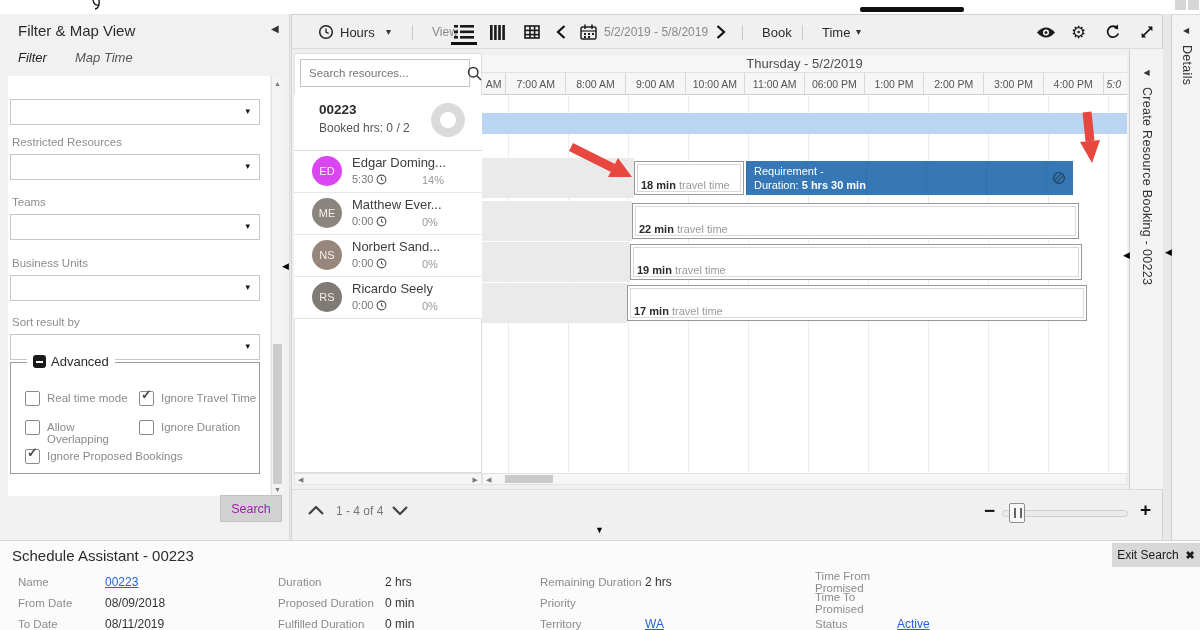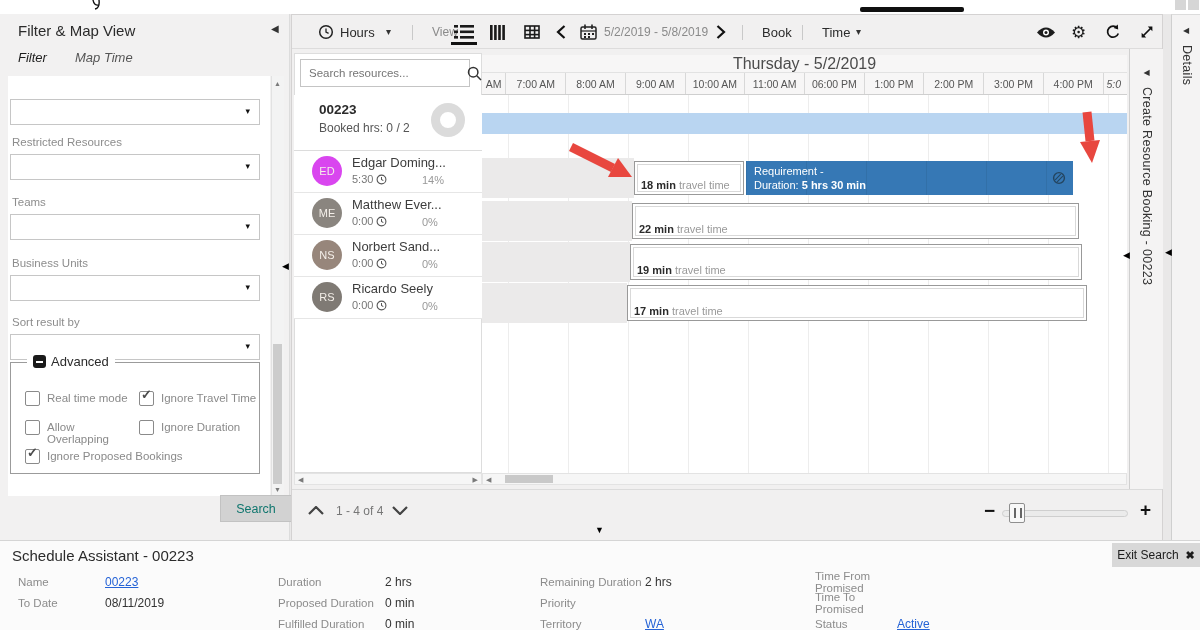--- a/index.html
+++ b/index.html
@@ -27,22 +27,22 @@
   #adv-legend{position:absolute;left:16px;top:-9px;background:#fff;padding:0 6px;display:flex;align-items:center;gap:5px;font-size:13px;color:#2b2b2b;}
   #adv-minus{width:13px;height:13px;background:#1a1a1a;border-radius:3px;position:relative;}
   #adv-minus::after{content:"";position:absolute;left:3px;top:6px;width:7px;height:2px;background:#fff;}
   .cb-item{display:flex;align-items:flex-start;gap:7px;}
   .cb{width:13px;height:13px;border:1px solid #8a8a8a;border-radius:2px;background:#fff;position:relative;flex:none;}
   .cb.checked::after{content:"✓";position:absolute;left:1px;top:-5px;font-size:13px;font-weight:bold;color:#4c4c4c;}
   .cb-label{font-size:11.5px;color:#8a8a8a;padding-top:1px;}
   #fp-scroll{left:271px;top:62px;width:13px;height:420px;background:#f3f3f3;border-left:1px solid #e2e2e2;}
   #fp-thumb{left:273px;top:330px;width:9px;height:140px;background:#cccccc;}
   .scroll-arrow{font-size:7px;color:#7a7a7a;}
-  #fp-search-btn{left:220px;top:481px;width:72px;height:27px;background:#d2d2d2;border:1px solid #c2c2c2;
-       display:flex;align-items:center;justify-content:center;font-size:12.5px;color:#0f766e;}
+  #fp-search-btn{left:220px;top:481px;width:62px;height:27px;background:#d2d2d2;border:1px solid #c2c2c2;
+       display:flex;align-items:center;justify-content:center;font-size:12.5px;color:#a21caf;}
   
   #board{left:291px;top:14px;width:872px;height:526px;background:#f1f0f0;border:1px solid #d4d2d2;}
   #toolbar{left:0;top:0;width:870px;height:34px;border-bottom:1px solid #dddcdc;}
   .tb-item{top:0;height:34px;display:flex;align-items:center;}
   .tb-label{font-size:13px;color:#2b2b2b;}
   .tb-label.dim{color:#8a8a8a;font-size:12px;}
   .icon-btn svg{display:block;}
   
   #res-bg{left:2px;top:38px;width:188px;height:420px;background:#fff;border:1px solid #dddddd;}
   #res-search{left:8px;top:44px;width:170px;height:28px;background:#fff;border:1px solid #c4c4c4;display:flex;align-items:center;}
@@ -51,21 +51,21 @@
   .res-row{left:2px;width:188px;height:42px;background:#fff;border-bottom:1px solid #e6e6e6;}
   .avatar{position:absolute;left:18px;top:5px;width:30px;height:30px;border-radius:50%;color:#f4efe9;
       display:flex;align-items:center;justify-content:center;font-size:11px;}
   .res-name{position:absolute;left:58px;top:4px;font-size:13px;color:#3d3d3d;width:122px;white-space:nowrap;overflow:hidden;}
   .res-time{position:absolute;left:58px;top:22px;font-size:11px;color:#777;display:flex;align-items:center;gap:3px;}
   .res-pct{position:absolute;left:128px;top:23px;width:46px;font-size:11px;color:#999;}
   .ring-sm{position:absolute;left:137px;top:8px;width:16px;height:16px;border:9px solid #dbdbdb;border-radius:50%;}
   .hscroll{height:12px;background:#f6f6f6;border:1px solid #e3e3e3;display:flex;align-items:center;justify-content:space-between;padding:0 3px;}
   
   #grid-day{left:190px;top:40px;width:645px;height:18px;background:#f7f6f6;border-bottom:1px solid #e2e2e2;
-      display:flex;align-items:center;justify-content:center;font-size:16px;color:#4c4c4c;}
+      display:flex;align-items:center;justify-content:center;font-size:13px;color:#4c4c4c;}
   #grid-times{left:190px;top:58px;width:645px;height:22px;background:#f7f6f6;border-bottom:1px solid #cfcfcf;display:flex;}
   .tcell{width:60px;border-left:1px solid #d8d8d8;font-size:10.5px;color:#555;text-align:center;line-height:22px;overflow:hidden;white-space:nowrap;}
   .tcell:first-child{width:24px;border-left:none;}
   .tcell:last-child{width:21px;text-align:left;padding-left:3px;font-style:italic;}
   #grid-content{left:190px;top:80px;width:645px;height:378px;background:#fff;
       background-image:linear-gradient(90deg,#ededed 1px,transparent 1px);background-size:60px 100%;background-position:26px 0;}
   #band{left:190px;top:98px;width:645px;height:21px;background:#b9d5f1;}
   .g-gray{position:absolute;top:0;height:40px;background:#ebeaea;}
   .travel-box{position:absolute;background:#fff;border:1px solid #999;box-shadow:inset 0 0 0 2px #fff, inset 0 0 0 3px #d9d9d9;}
   .travel-text{position:absolute;left:6px;bottom:3px;font-size:11px;color:#999;}
@@ -438,20 +438,24 @@
     <span>Exit Search</span>
     <span class="glyph" style="font-size:11px;font-weight:bold">✖</span>
   </div>
 
   <div class="abs bp-col" style="left:18px">
     <div class="bp-row">
         <span class="bp-label" style="width:87px">Name</span>
         <span class="bp-value link">00223</span>
       </div>
     <div class="bp-row">
+        <span class="bp-label" style="width:87px">From Date</span>
+        <span class="bp-value">08/09/2018</span>
+      </div>
+    <div class="bp-row">
         <span class="bp-label" style="width:87px">To Date</span>
         <span class="bp-value">08/11/2019</span>
       </div>
   </div>
   <div class="abs bp-col" style="left:278px">
     <div class="bp-row">
         <span class="bp-label" style="width:107px">Duration</span>
         <span class="bp-value">2 hrs</span>
       </div>
     <div class="bp-row">

